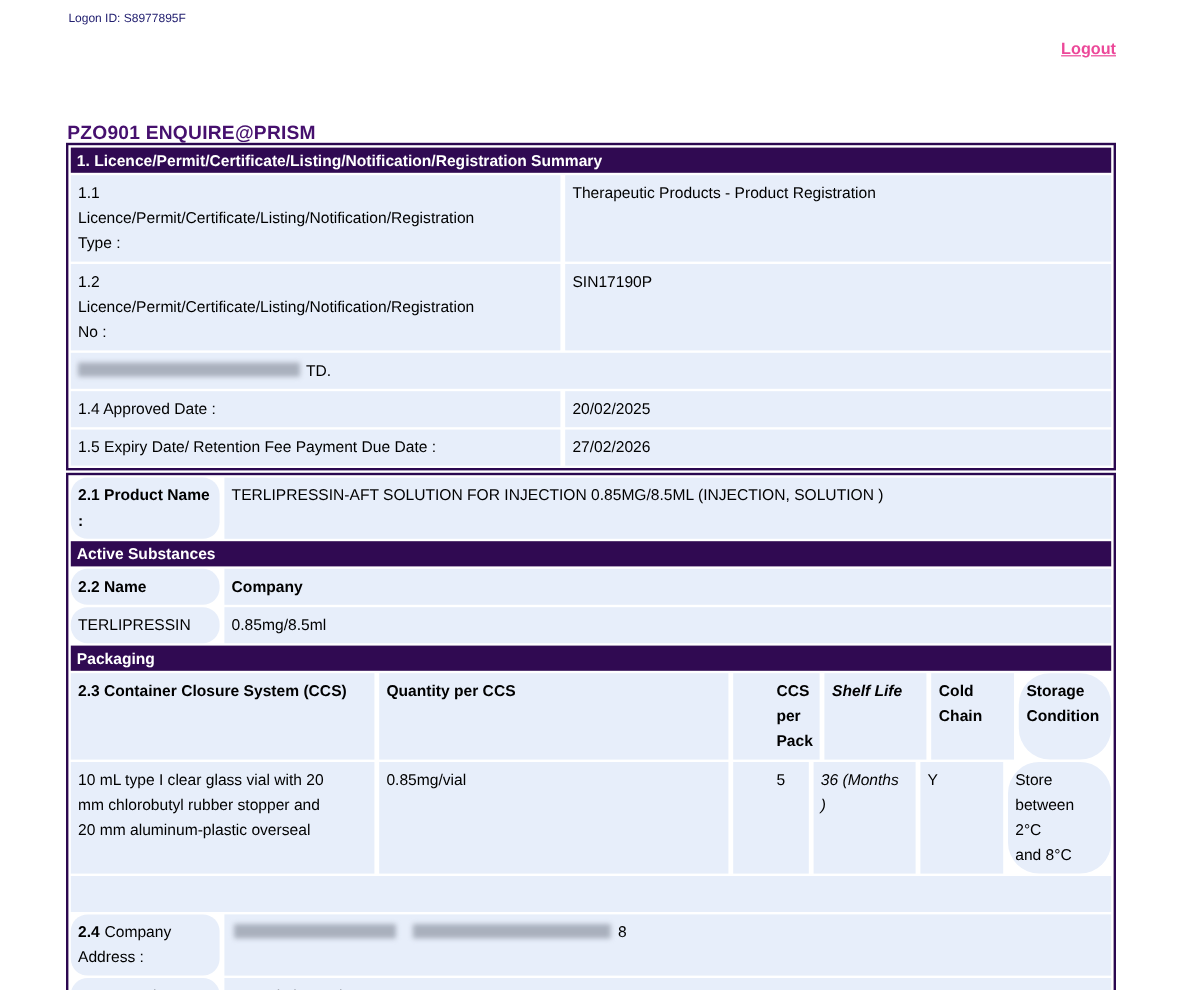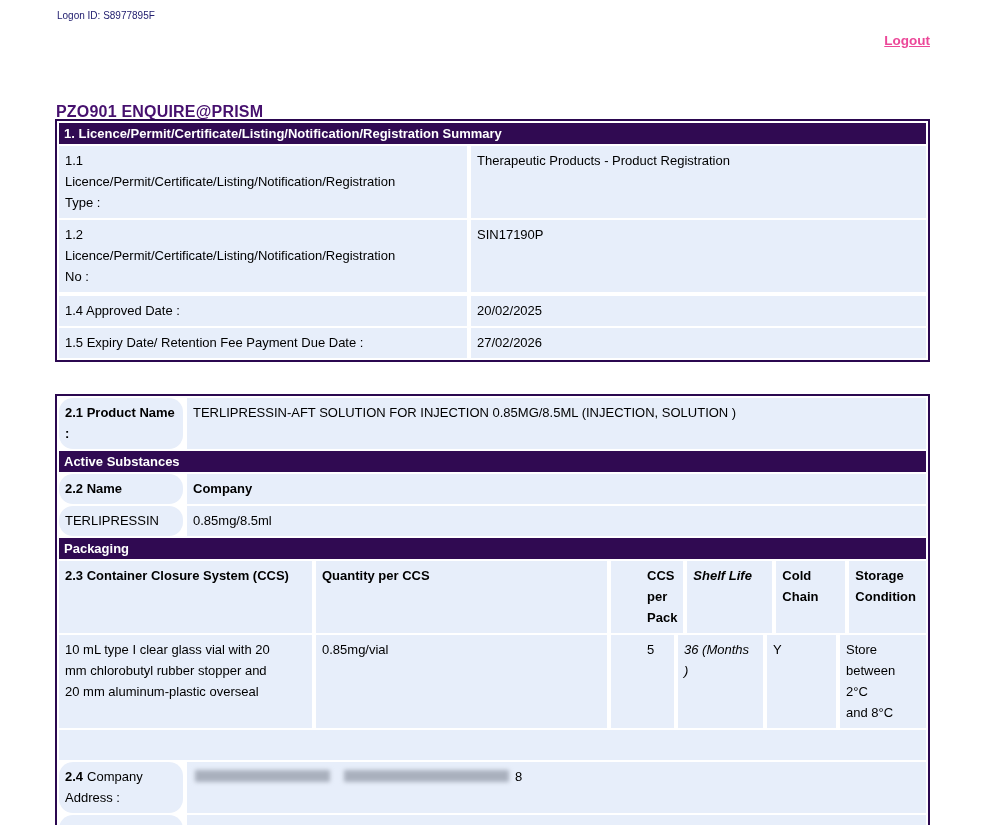--- a/index.html
+++ b/index.html
@@ -35,21 +35,21 @@
   .c1b{flex:1;}
   
   .c2a{flex:0 0 124px;border-radius:14px;}
   .c2b{flex:1;}
   
   .p1{flex:0 0 253px;}
   .p2{flex:0 0 291px;}
   .p3{flex:0 0 63px;padding-left:36px;}
   .p4{flex:0 0 85px;font-style:italic;}
   .p5{flex:0 0 69px;}
-  .p6{flex:1;}
+  .p6{flex:1;border-radius:26px;}
   .empty{height:30px;padding:0;flex:1;}
   .blur{
     display:inline-block;height:12px;background:#a9b0bd;border-radius:1px;
     filter:blur(2px);vertical-align:-1px;
   }
   .b-company{width:185px;margin-right:5px;}
   .b-addr1{width:135px;margin-right:14px;margin-left:2px;}
   .b-addr2{width:165px;margin-right:6px;}
 </style>
 </head>
@@ -74,20 +74,21 @@
   </div>
 
   <div class="trow">
     <div class="cell c1a">1.2
 Licence/Permit/Certificate/Listing/Notification/Registration
 No :</div>
     <div class="cell c1b">SIN17190P</div>
   </div>
 
   <div class="trow">
+    <div class="cell c1b"><span class="blur b-company"></span><span>TD.</span></div>
   </div>
 
   <div class="trow">
     <div class="cell c1a">1.4 Approved Date :</div>
     <div class="cell c1b">20/02/2025</div>
   </div>
 
   <div class="trow">
     <div class="cell c1a">1.5 Expiry Date/ Retention Fee Payment Due Date :</div>
     <div class="cell c1b">27/02/2026</div>

